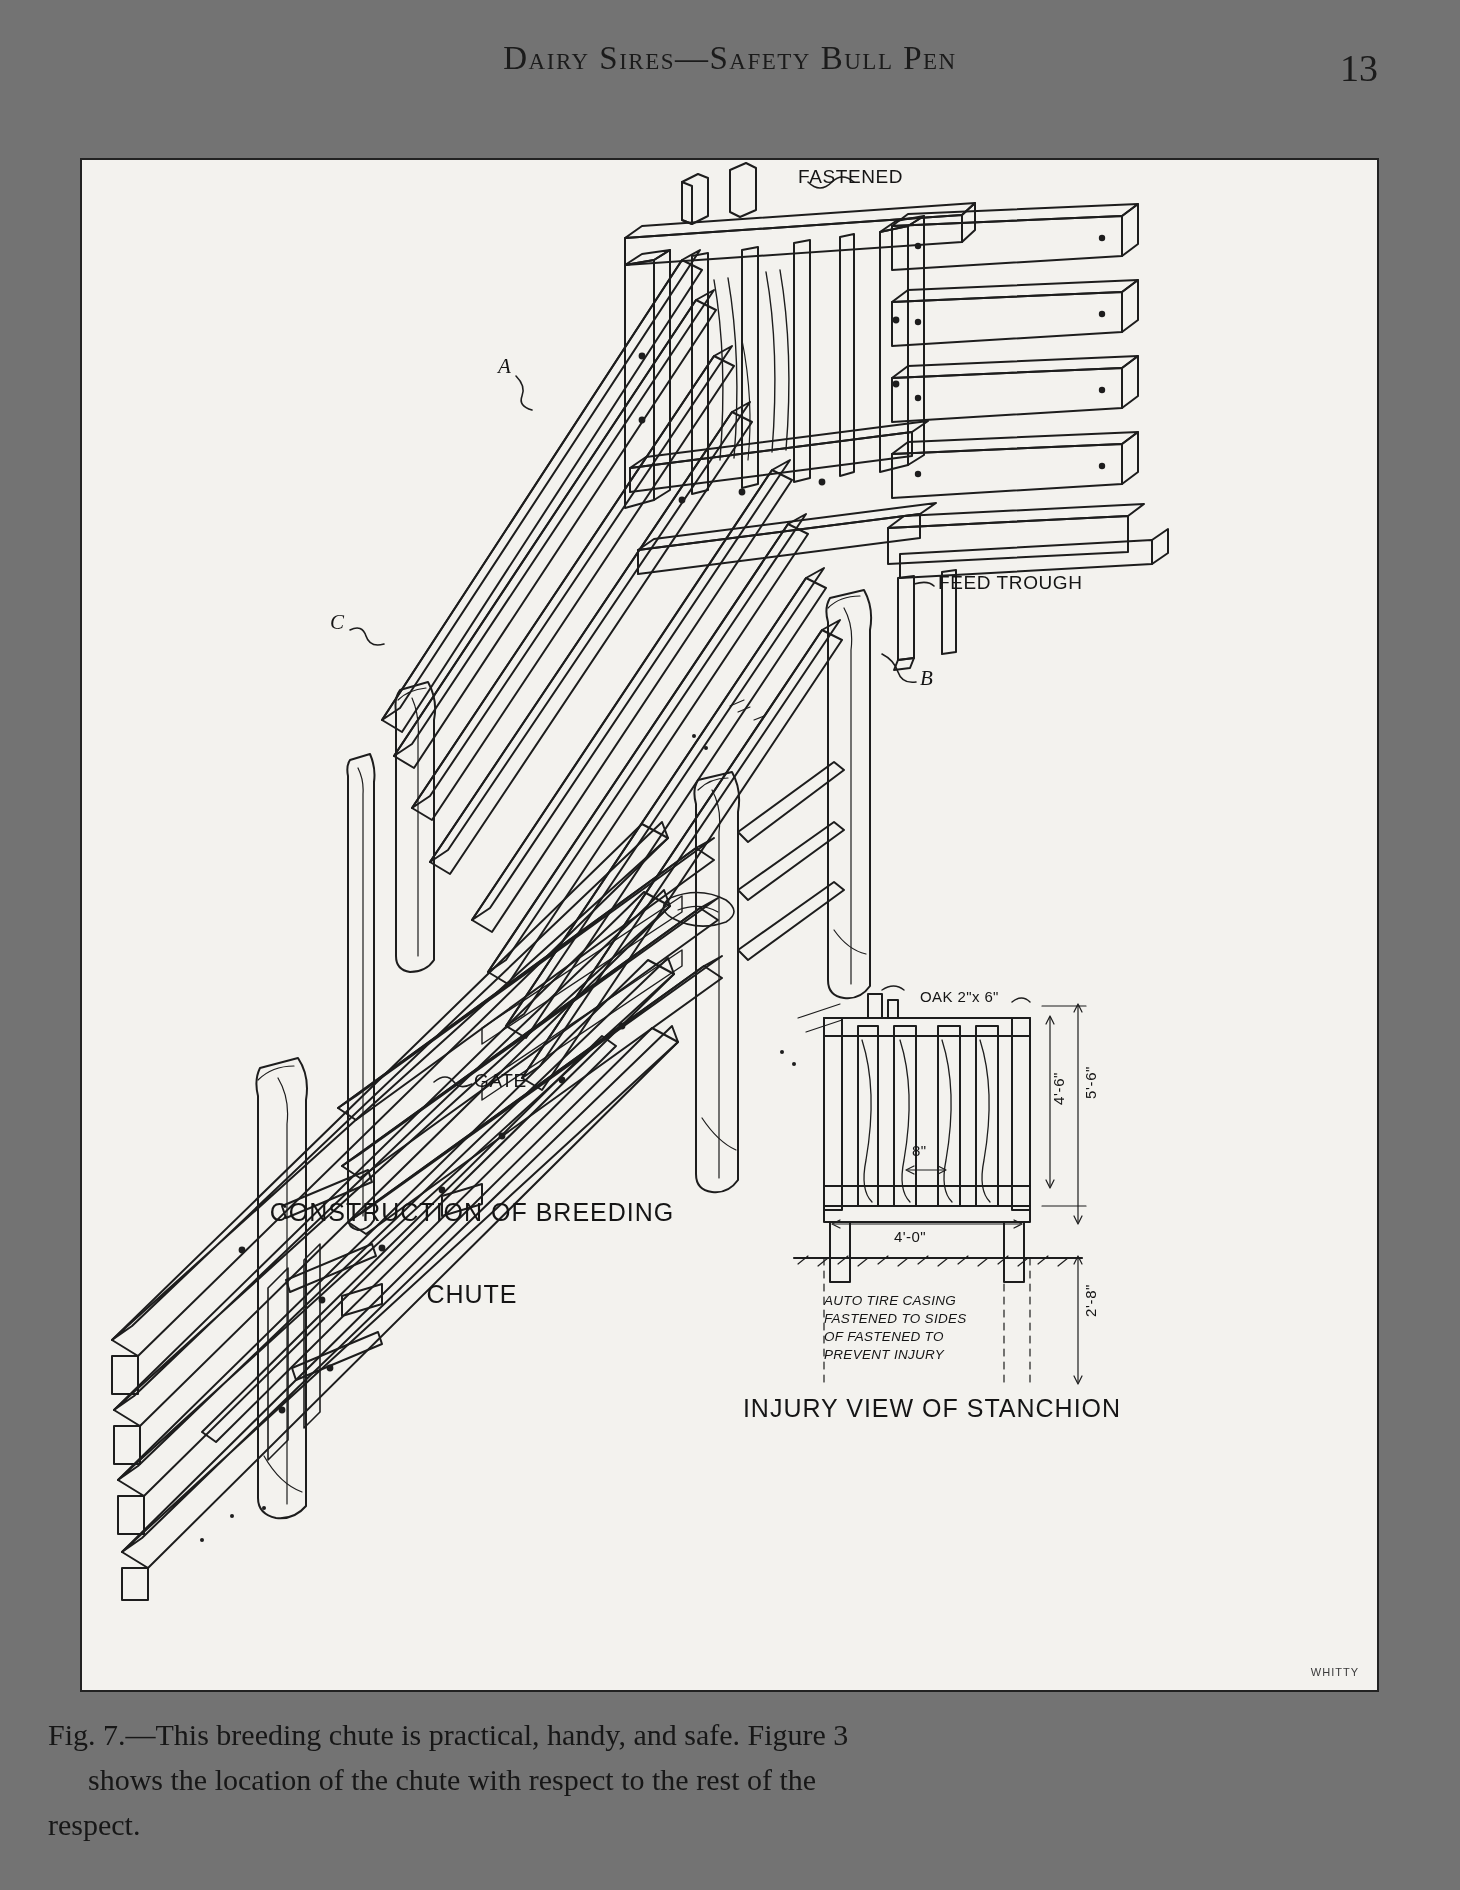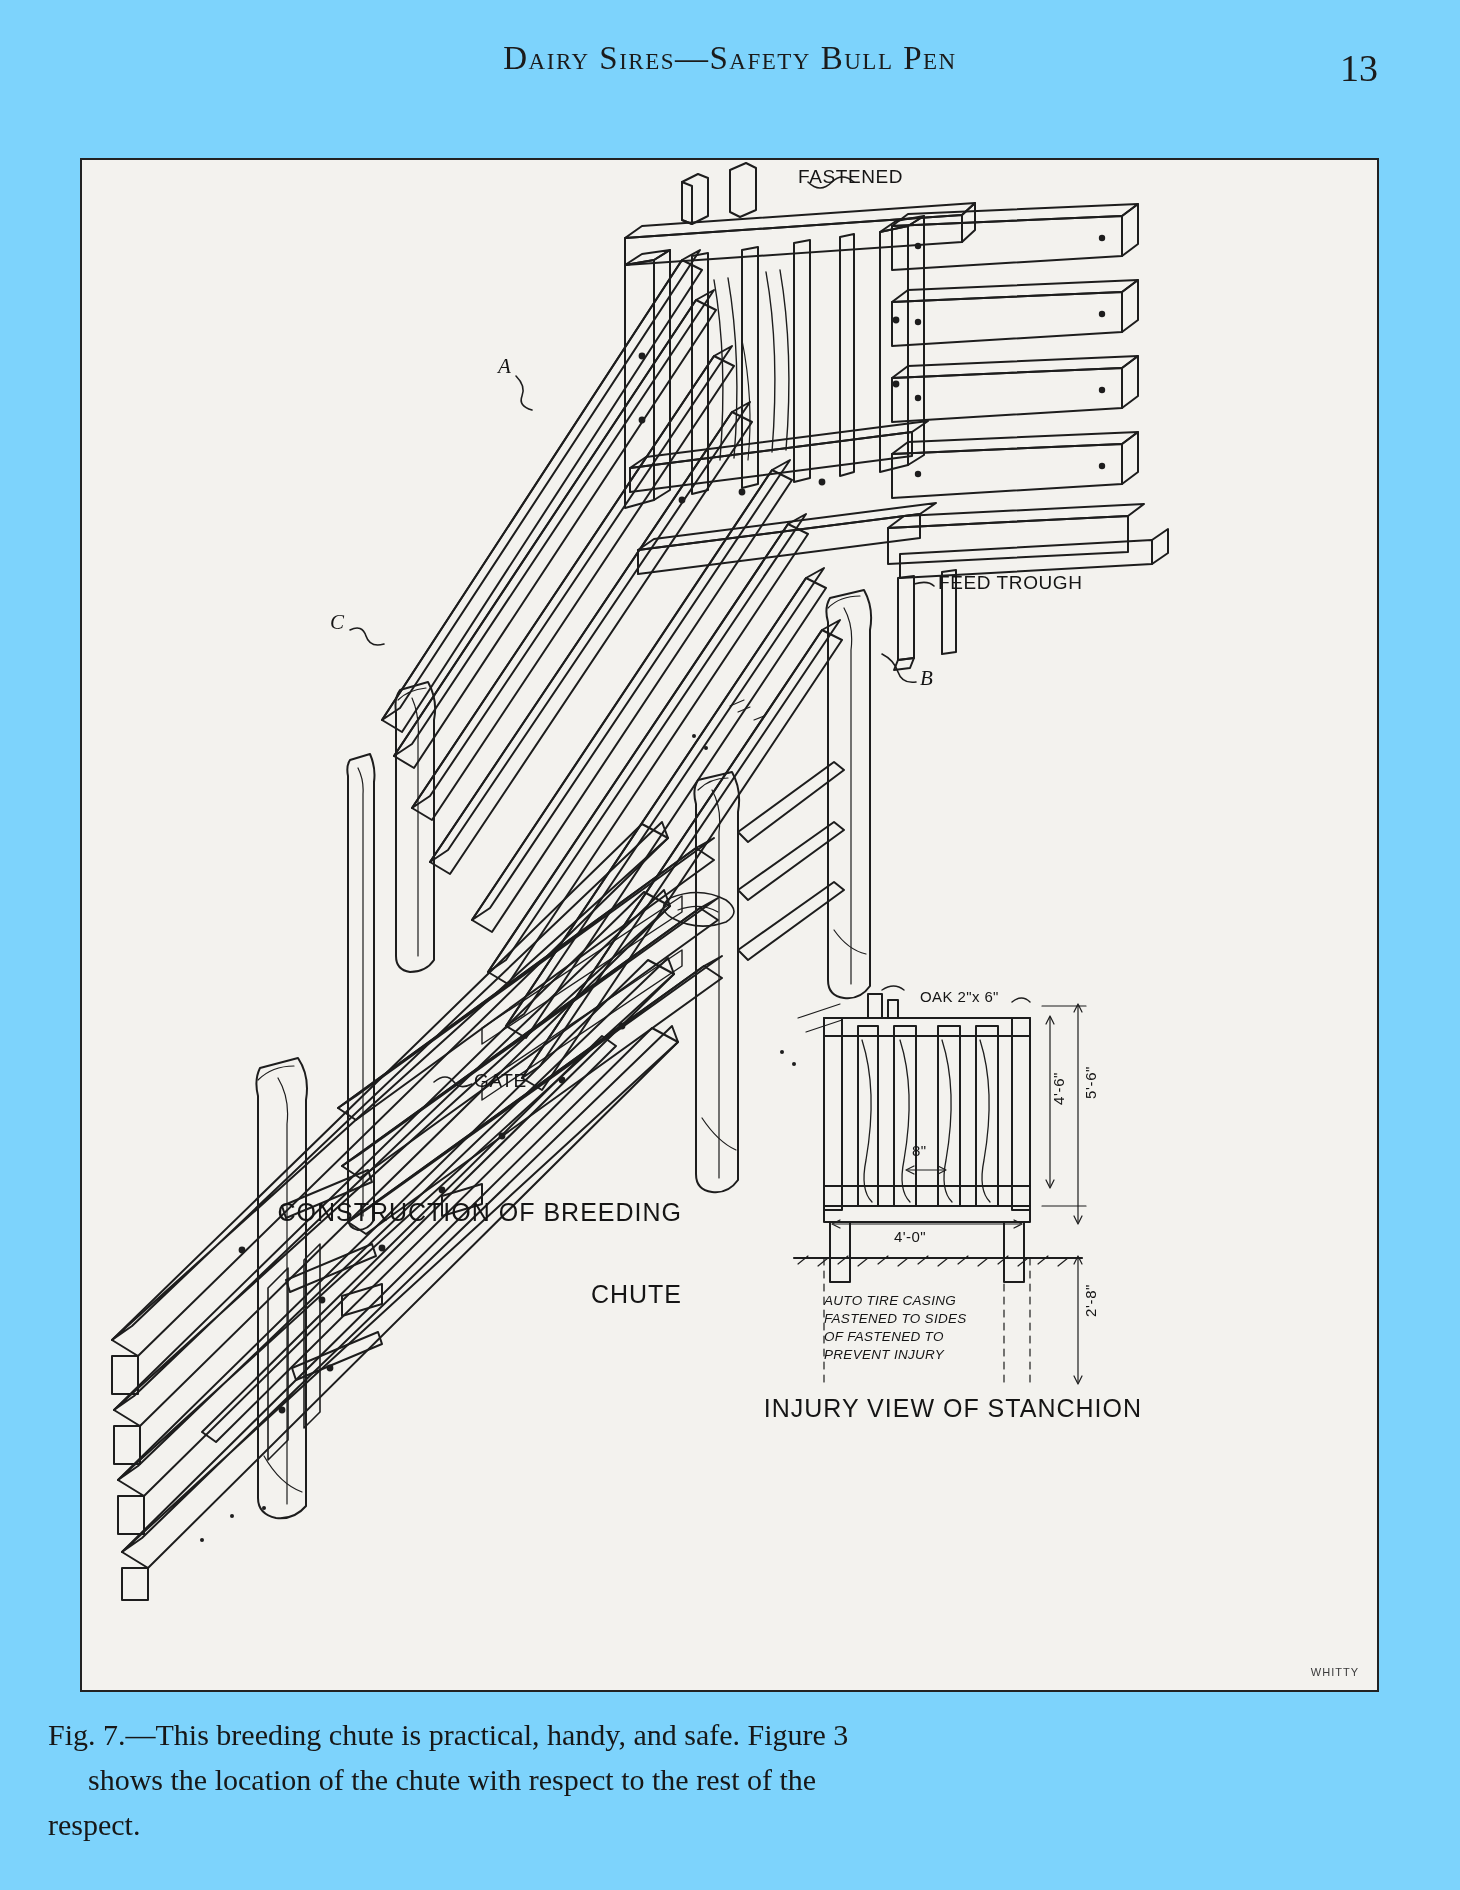--- a/index.html
+++ b/index.html
@@ -4,21 +4,21 @@
 <style>
   html, body {
     margin: 0;
     padding: 0;
     background: #efeee9;
   }
   .page {
     position: relative;
     width: 1460px;
     height: 1890px;
-    background: #7dd3fc;
+    background: #737373;
     font-family: "Liberation Serif", serif;
     color: #1b1b1b;
     overflow: hidden;
   }
 
   
   .header {
     position: absolute;
     top: 40px;
     left: 0;
@@ -90,21 +90,21 @@
   .fig-label.big {
     font-size: 25px;
     letter-spacing: 1px;
   }
   .fig-label.vert {
     writing-mode: vertical-rl;
     transform: rotate(180deg);
     font-size: 15px;
   }
   .fig-label.center {
-    text-align: right;
+    text-align: center;
   }
   .signature {
     position: absolute;
     right: 18px;
     bottom: 12px;
     font-family: "Liberation Sans", sans-serif;
     font-size: 11px;
     letter-spacing: 1px;
     color: #3a3a3a;
   }

